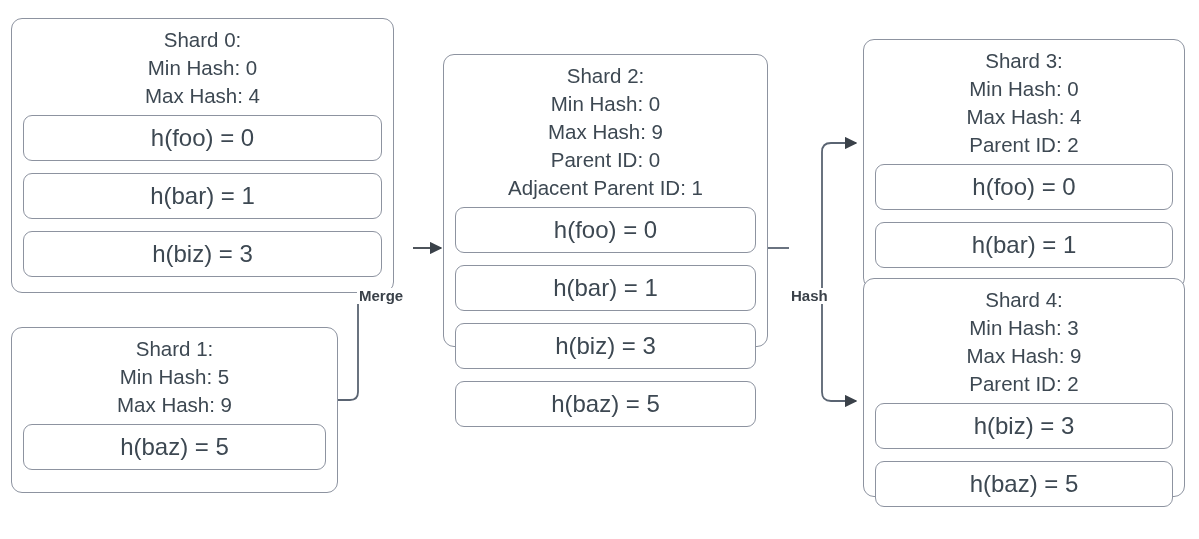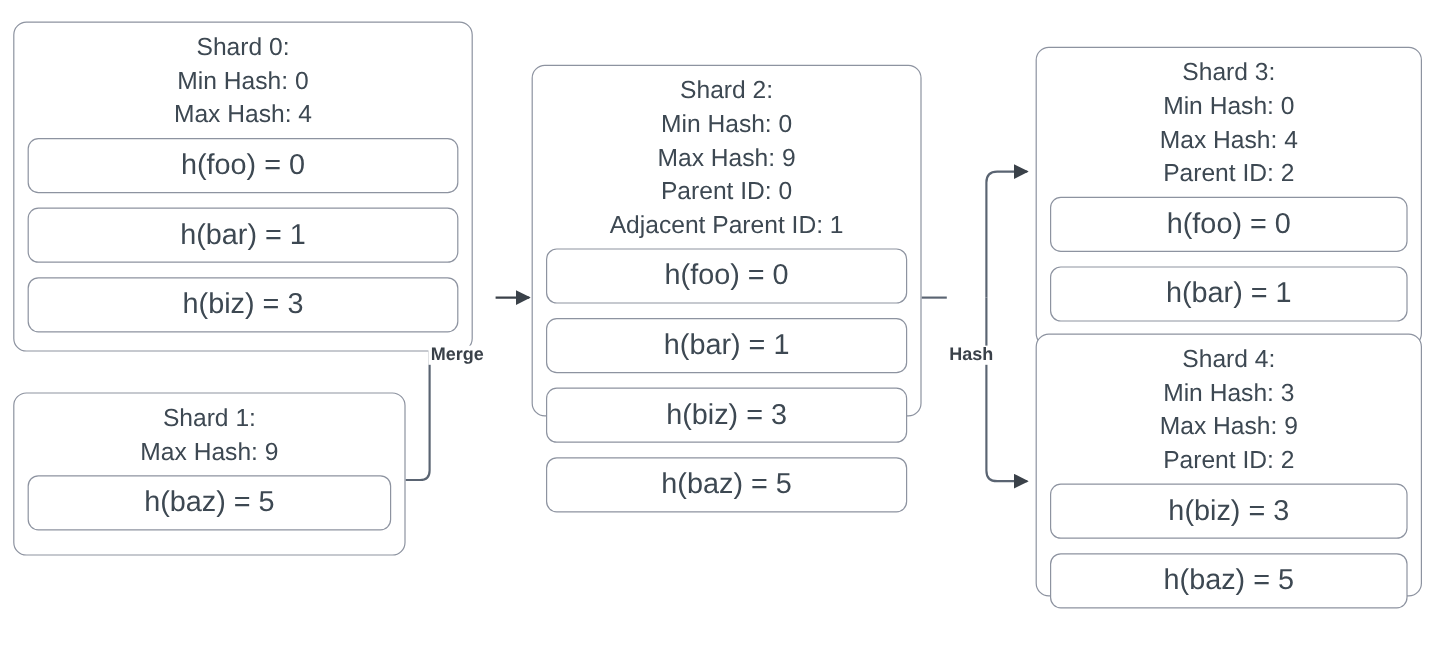--- a/index.html
+++ b/index.html
@@ -109,23 +109,24 @@
       <span class="hline">Min Hash: 0</span>
       <span class="hline">Max Hash: 4</span>
     </div>
     <div class="keys">
       <div class="key-box">h(foo) = 0</div>
       <div class="key-box">h(bar) = 1</div>
       <div class="key-box">h(biz) = 3</div>
     </div>
   </div>
 
-  <div class="shard-box" id="shard-1" style="left:11px; top:327px; width:327px; height:136px;">
+  <div class="shard-box" id="shard-1" style="left:11px; top:327px; width:327px; height:166px;">
     <div class="shard-header">
       <span class="hline">Shard 1:</span>
+      <span class="hline">Min Hash: 5</span>
       <span class="hline">Max Hash: 9</span>
     </div>
     <div class="keys">
       <div class="key-box">h(baz) = 5</div>
     </div>
   </div>
 
   <div class="shard-box" id="shard-2" style="left:443px; top:54px; width:325px; height:293px;">
     <div class="shard-header">
       <span class="hline">Shard 2:</span>

